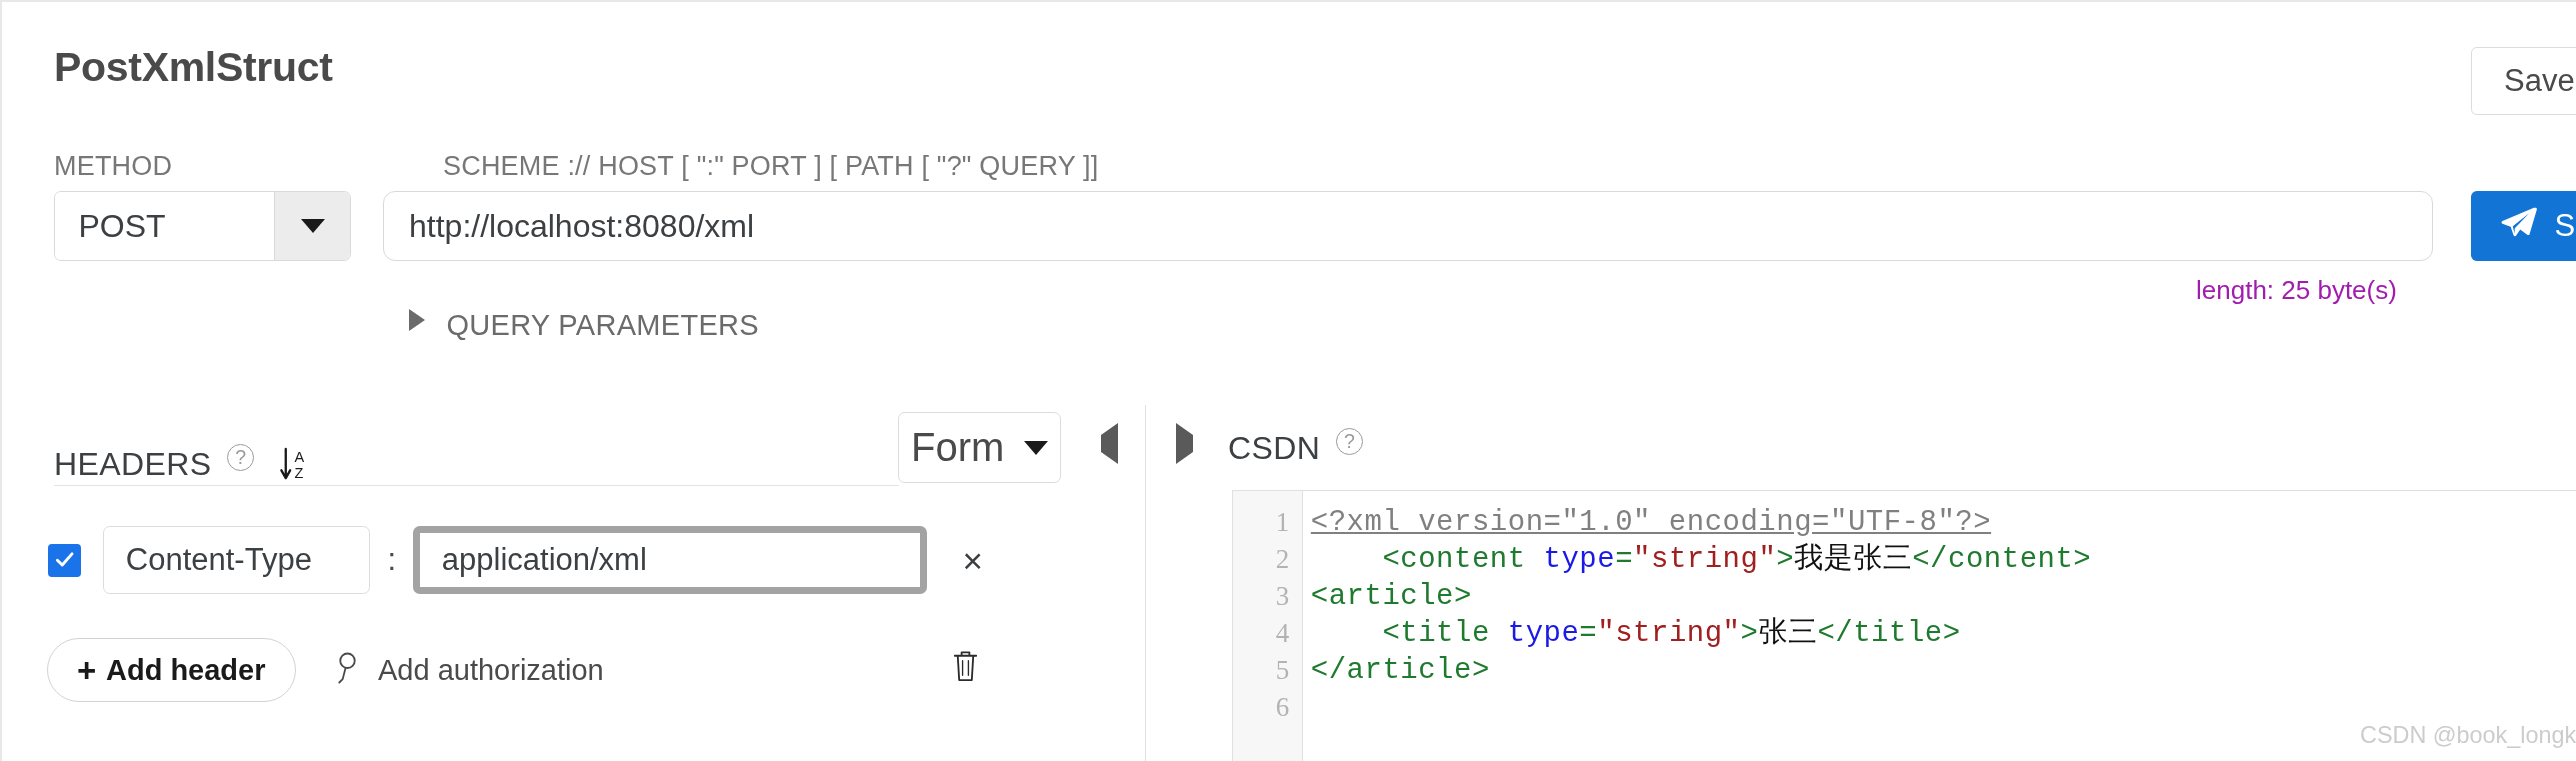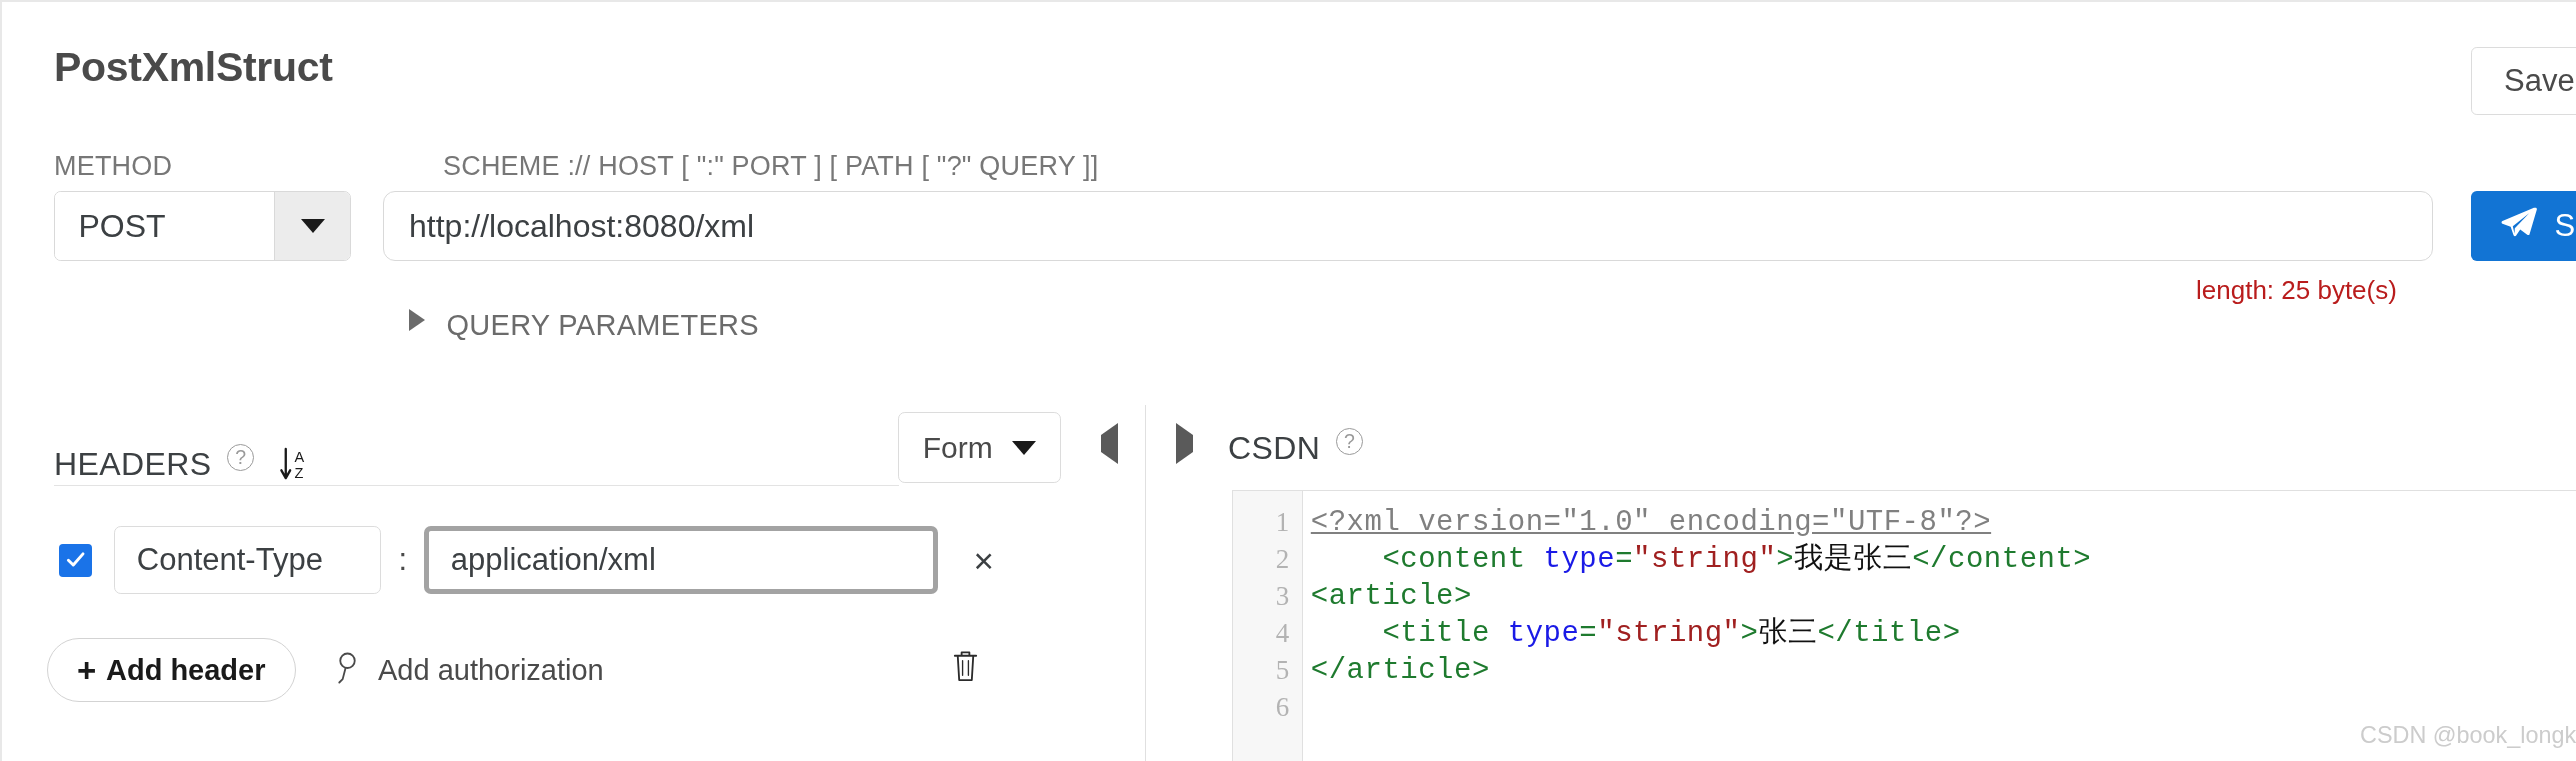--- a/index.html
+++ b/index.html
@@ -132,21 +132,21 @@
     cursor: pointer;
     white-space: nowrap;
   }
   .send-icon { flex: 0 0 auto; }
 
   
   .length-text {
     position: absolute;
     left: 2196px; top: 275px;
     font-size: 26px;
-    color: #b91c1c;
+    color: #a21caf;
     white-space: nowrap;
   }
 
   
   .query-params {
     position: absolute;
     left: 409px; top: 309px;
     display: flex; align-items: flex-start;
     gap: 21.4px;
     cursor: pointer;
@@ -204,21 +204,21 @@
     left: 898px; top: 412px;
     width: 163px; height: 71px;
     border: 1px solid #dcdcdc;
     border-radius: 6.8px;
     background: #fff;
     display: flex; align-items: center; justify-content: center;
     gap: 19.5px;
     cursor: pointer;
   }
   .form-select-label {
-    font-size: 30px;
+    font-size: 40px;
     color: #4a4a4a;
   }
 
   
   .collapse-left {
     position: absolute;
     left: 1101px; top: 435px;
     cursor: pointer;
   }
   .tri-left {
@@ -249,21 +249,21 @@
   .body-title-row {
     position: absolute;
     left: 1228px; top: 428px;
     display: flex; align-items: center;
     gap: 15.6px;
   }
 
   
   .header-row {
     position: absolute;
-    left: 59px; top: 526px;
+    left: 48px; top: 526px;
     display: flex; align-items: center;
     gap: 0;
   }
   .hdr-checkbox {
     width: 33px; height: 33px;
     background: #1a73e8;
     border-radius: 3.9px;
     display: flex; align-items: center; justify-content: center;
     cursor: pointer;
     flex: 0 0 auto;
@@ -282,21 +282,21 @@
     outline: none;
   }
   .hdr-colon {
     width: 43px;
     text-align: center;
     font-size: 31px;
     color: #4a4a4a;
   }
   .hdr-val {
     width: 514px; height: 68px;
-    border: 5px solid #a3a3a3;
+    border: 7px solid #a3a3a3;
     border-radius: 6.8px;
     background: #fff;
     font-size: 31px;
     font-family: "Liberation Sans", sans-serif;
     color: #3c4043;
     padding: 0 21.4px;
     outline: none;
   }
   .hdr-remove {
     margin-left: 35px;

